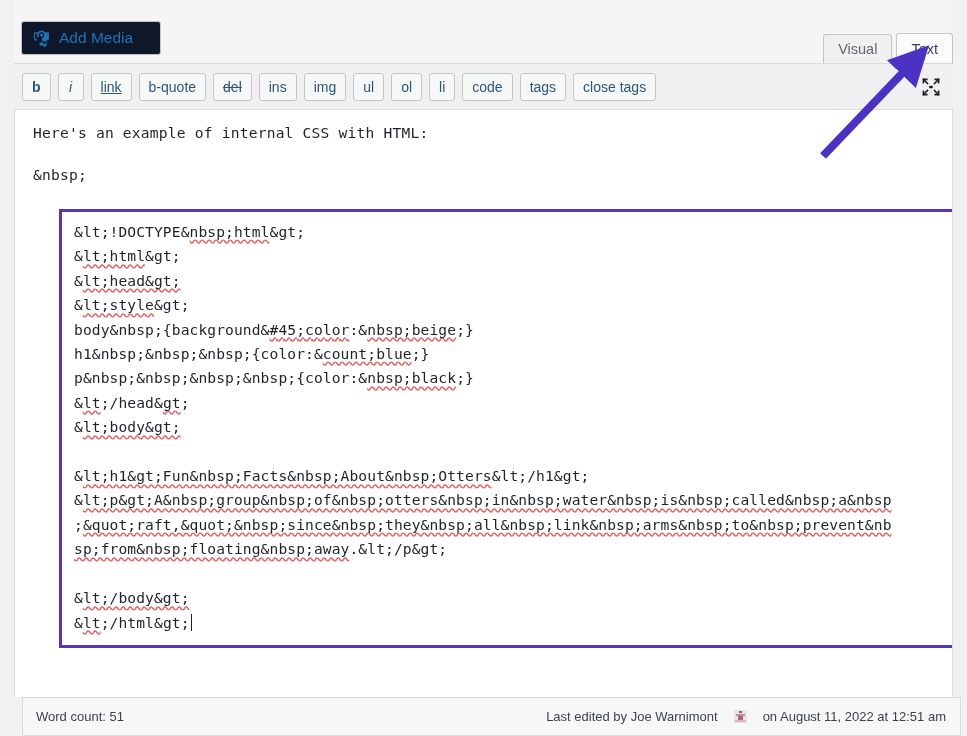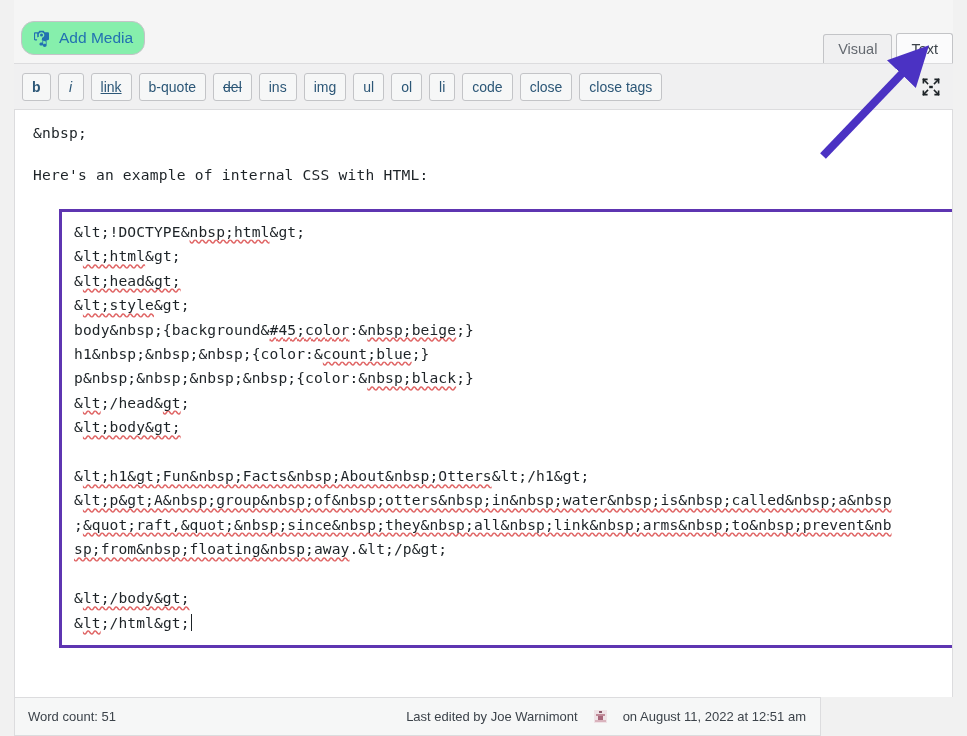--- a/index.html
+++ b/index.html
@@ -36,24 +36,24 @@
 
   .add-media-btn {
     position: absolute;
     left: 7px;
     top: 21px;
     height: 34px;
     box-sizing: border-box;
     display: flex;
     align-items: center;
     gap: 7px;
-    padding: 0 11px 0 10px;
-    background: #86efac;
+    padding: 0 27px 0 10px;
+    background: #0f172a;
     border: 1px solid #c3c4c7;
-    border-radius: 13px;
+    border-radius: 3px;
     color: #2271b1;
     font-size: 15.5px;
     cursor: pointer;
     line-height: 1;
   }
 
   .media-icon {
     width: 20px;
     height: 20px;
     display: block;
@@ -209,23 +209,23 @@
     width: 1px;
     height: 17px;
     background: #1d2327;
     vertical-align: -3px;
     margin-left: 1px;
   }
 
   
   .footer {
     position: absolute;
-    left: 0;
+    left: 8px;
     top: 697px;
-    width: 807px;
+    width: 939px;
     height: 39px;
     box-sizing: border-box;
     background: #f6f7f7;
     border: 1px solid #dcdcde;
     display: flex;
     align-items: center;
     font-size: 13px;
     color: #3c434a;
   }
   .word-count {
@@ -291,21 +291,21 @@
     <button class="qt-btn is-italic">i</button>
     <button class="qt-btn is-underline">link</button>
     <button class="qt-btn">b-quote</button>
     <button class="qt-btn is-strike">del</button>
     <button class="qt-btn">ins</button>
     <button class="qt-btn">img</button>
     <button class="qt-btn">ul</button>
     <button class="qt-btn">ol</button>
     <button class="qt-btn">li</button>
     <button class="qt-btn">code</button>
-    <button class="qt-btn">close</button>
+    <button class="qt-btn">tags</button>
     <button class="qt-btn">close tags</button>
 
     <button class="fullscreen-btn">
       <span>
         <svg viewBox="0 0 22 22" width="22" height="22" aria-hidden="true">
           <g stroke="#1d2327" stroke-width="1.6" stroke-linecap="square" fill="none">
             <path d="M7.5 7.5 L3.5 3.5"></path>
             <path d="M14.5 7.5 L18.5 3.5"></path>
             <path d="M7.5 14.5 L3.5 18.5"></path>
             <path d="M14.5 14.5 L18.5 18.5"></path>
@@ -318,22 +318,22 @@
             <rect x="9.2" y="9.8" width="3.6" height="2.4"></rect>
           </g>
         </svg>
       </span>
     </button>
   </div>
 
   <div class="content-area">
 
     <div class="intro">
+      <div class="doc-line">Here's an example of internal CSS with HTML:</div>
       <div class="doc-line">&amp;nbsp;</div>
-      <div class="doc-line">Here's an example of internal CSS with HTML:</div>
     </div>
 
     <div class="code-block">
       <div class="code-line">&amp;lt;!DOCTYPE&amp;<span class="sq">nbsp;html</span>&amp;gt;</div>
       <div class="code-line">&amp;<span class="sq">lt;html</span>&amp;gt;</div>
       <div class="code-line">&amp;<span class="sq">lt;head&amp;gt;</span></div>
       <div class="code-line">&amp;<span class="sq">lt;style</span>&amp;gt;</div>
       <div class="code-line">body&amp;nbsp;{background&amp;<span class="sq">#45;color</span>:&amp;<span class="sq">nbsp;beige</span>;}</div>
       <div class="code-line">h1&amp;nbsp;&amp;nbsp;&amp;nbsp;{color:&amp;<span class="sq">count;blue</span>;}</div>
       <div class="code-line">p&amp;nbsp;&amp;nbsp;&amp;nbsp;&amp;nbsp;{color:&amp;<span class="sq">nbsp;black</span>;}</div>

